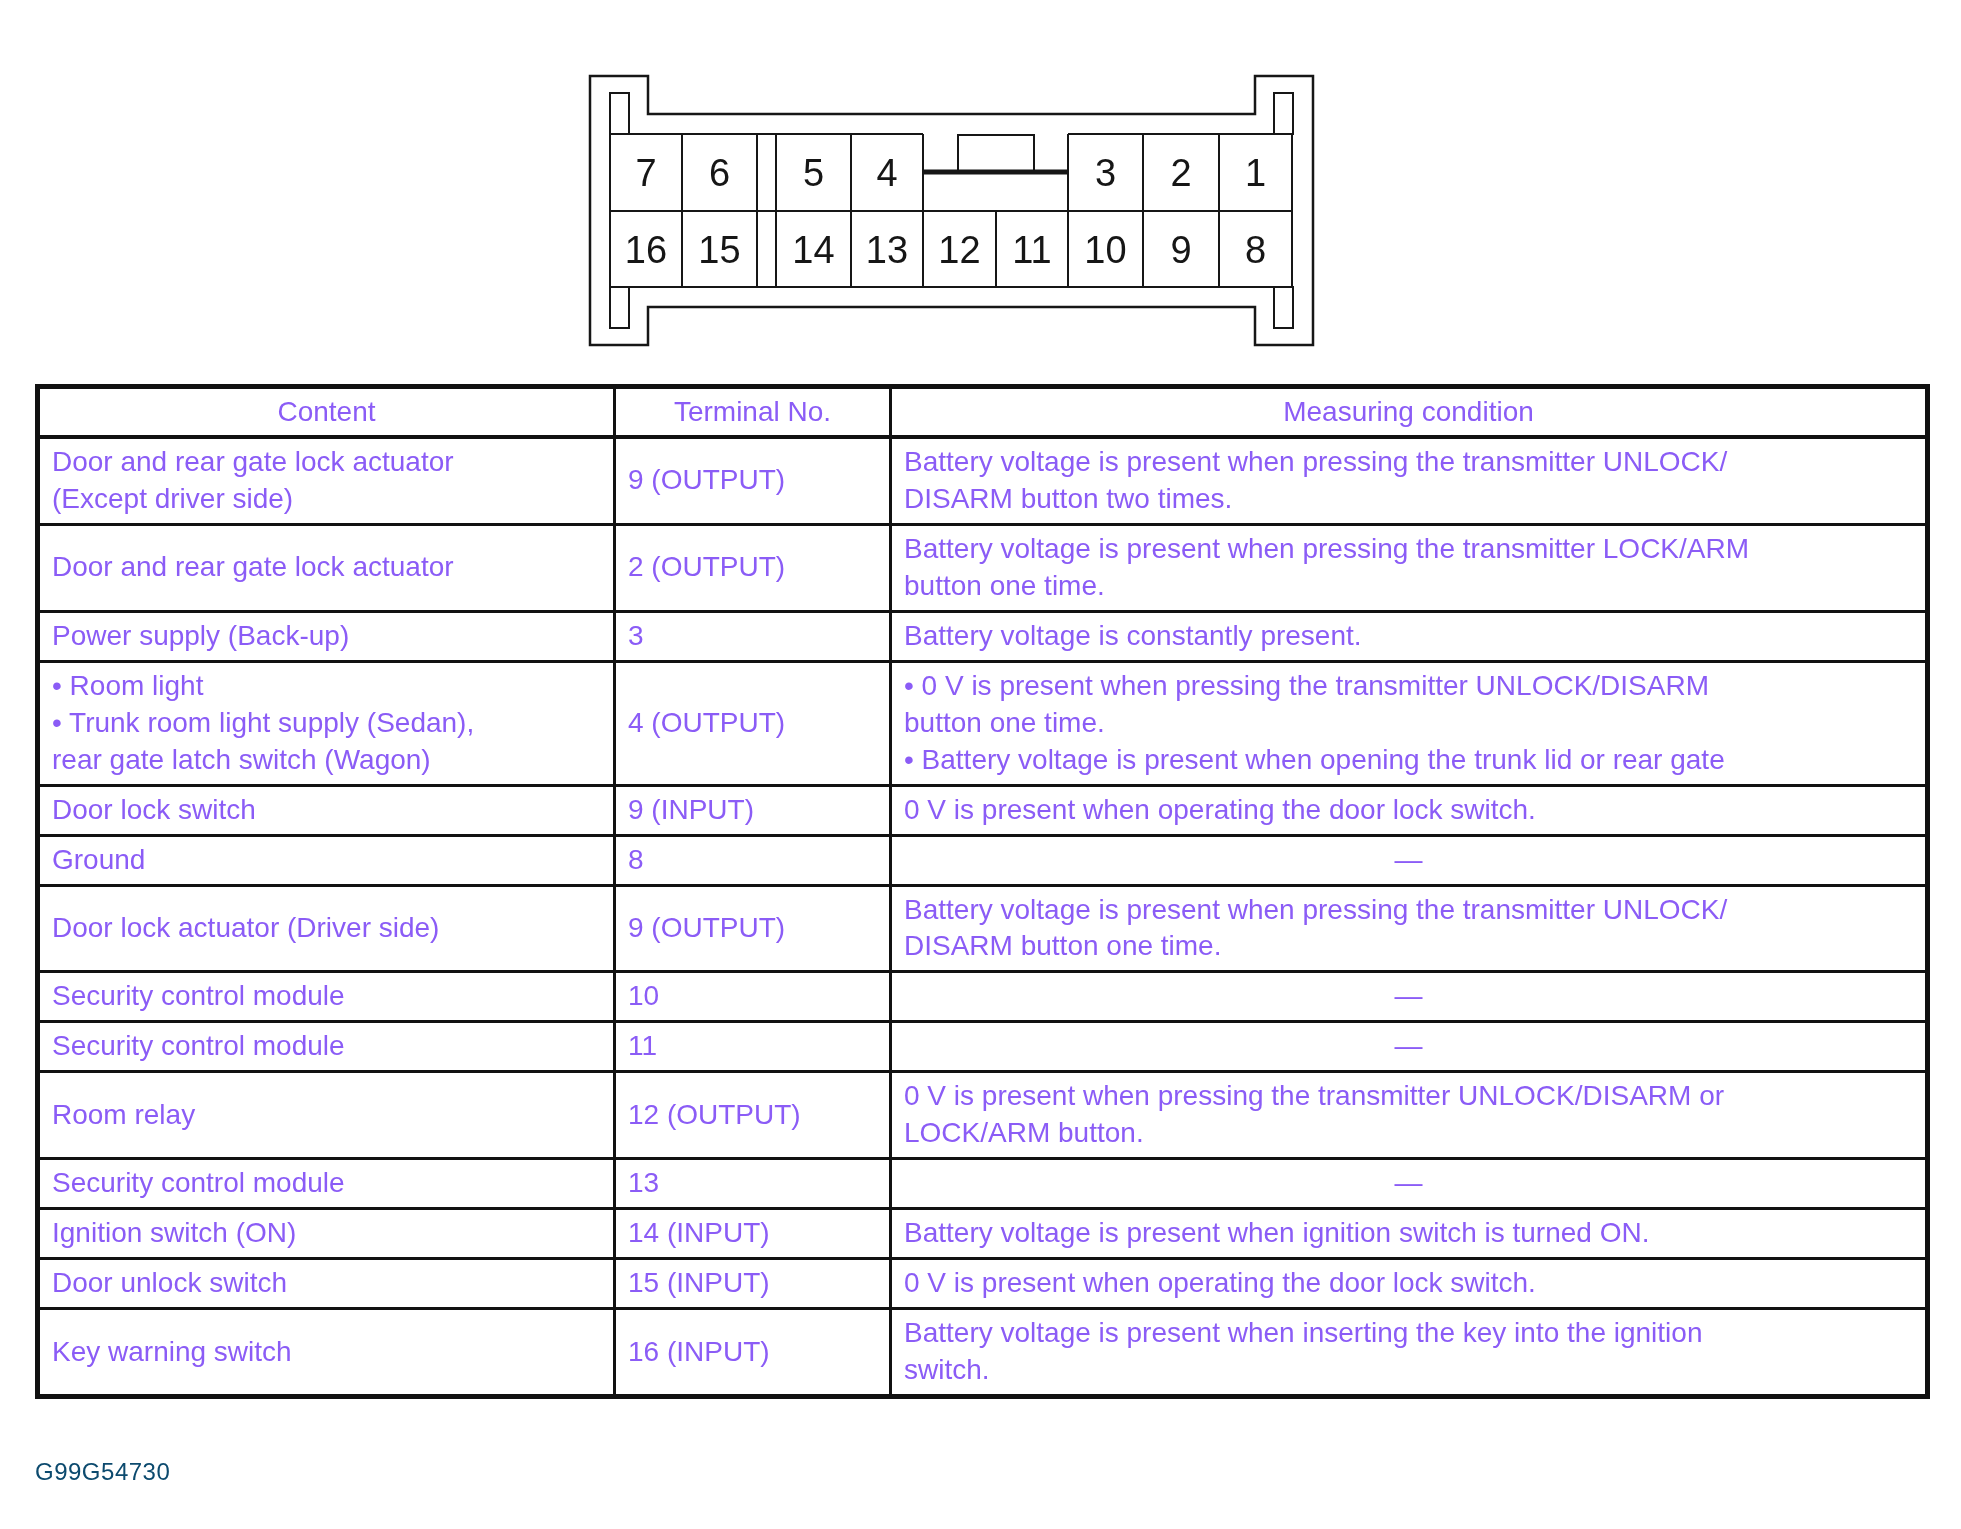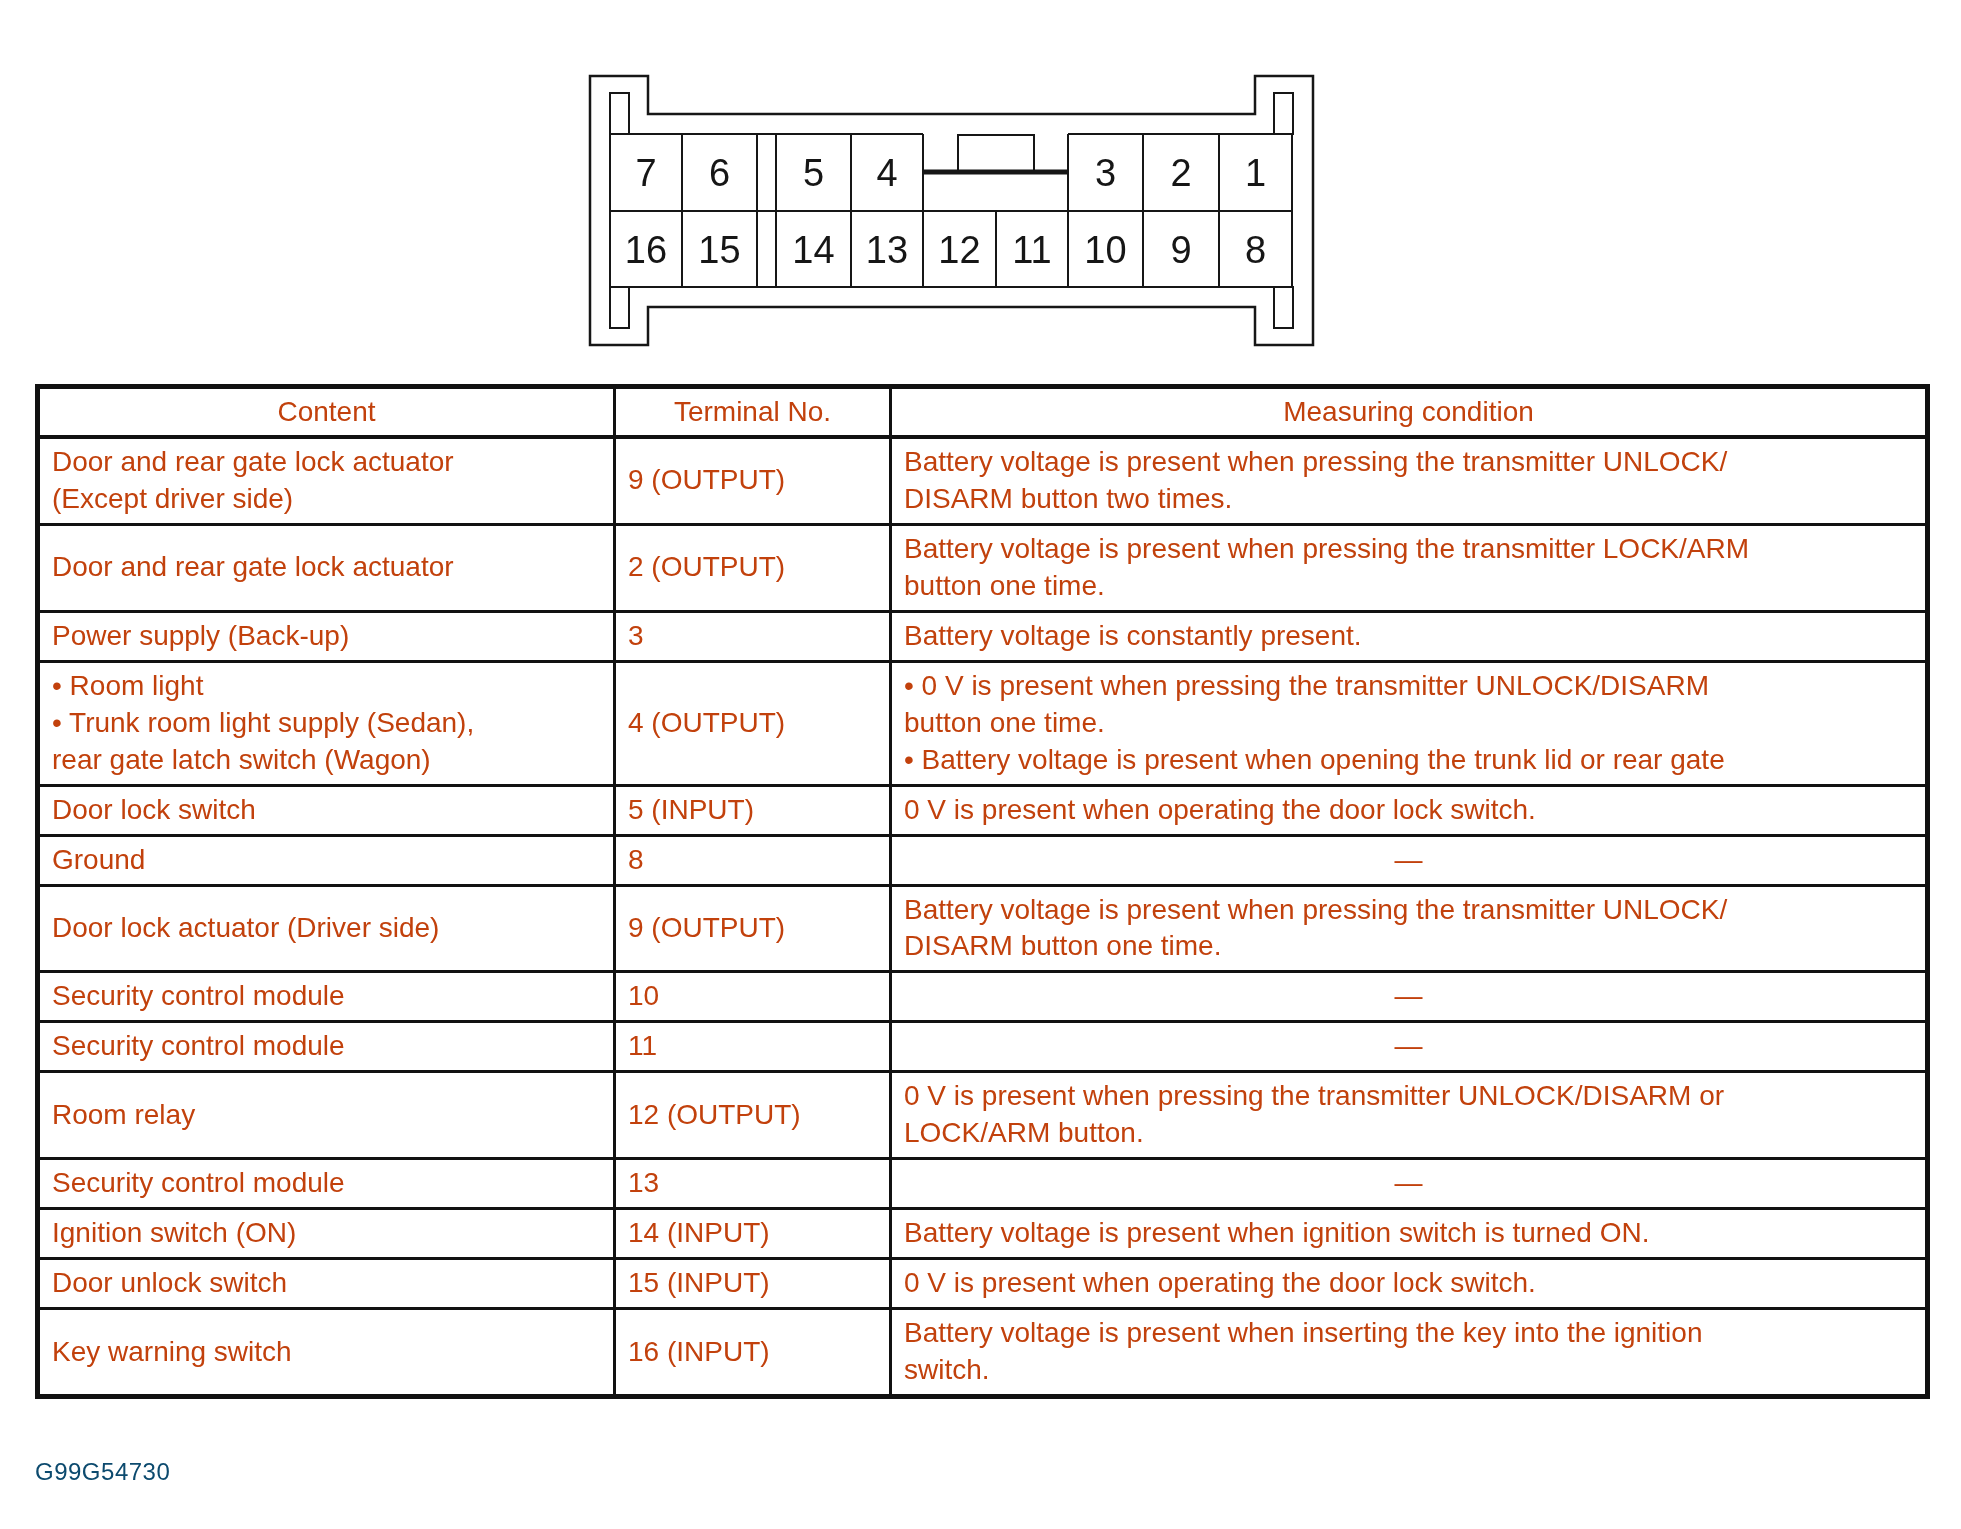--- a/index.html
+++ b/index.html
@@ -9,21 +9,21 @@
   }
   
   #connector-svg{position:absolute;left:585px;top:52px;width:730px;height:300px;}
   #connector-svg text{font-family:"Liberation Sans",sans-serif;fill:#161616;}
 
   
   table.term{
     position:absolute;left:35px;top:384px;width:1895px;
     border-collapse:collapse;table-layout:fixed;
     border:5px solid #111;
-    font-size:28px;line-height:1.32;color:#c2410c;
+    font-size:28px;line-height:1.32;color:#8b5cf6;
   }
   table.term th, table.term td{
     border:3px solid #111;
     vertical-align:middle;
     padding:5px 12px;
     white-space:pre-line;
     overflow:hidden;
   }
   table.term th{
     font-weight:normal;text-align:center;padding:4px 8px;
@@ -133,21 +133,21 @@
           <td class="cell-content">•  Room light
 •  Trunk room light supply (Sedan),
 rear gate latch switch (Wagon)</td>
           <td class="cell-terminal">4 (OUTPUT)</td>
           <td class="cell-condition">•  0 V is present when pressing the transmitter UNLOCK/DISARM
 button one time.
 •  Battery voltage is present when opening the trunk lid or rear gate</td>
         </tr>
         <tr>
           <td class="cell-content">Door lock switch</td>
-          <td class="cell-terminal">5 (INPUT)</td>
+          <td class="cell-terminal">9 (INPUT)</td>
           <td class="cell-condition">0 V is present when operating the door lock switch.</td>
         </tr>
         <tr>
           <td class="cell-content">Ground</td>
           <td class="cell-terminal">8</td>
           <td class="cell-condition center">—</td>
         </tr>
         <tr>
           <td class="cell-content">Door lock actuator (Driver side)</td>
           <td class="cell-terminal">9 (OUTPUT)</td>

